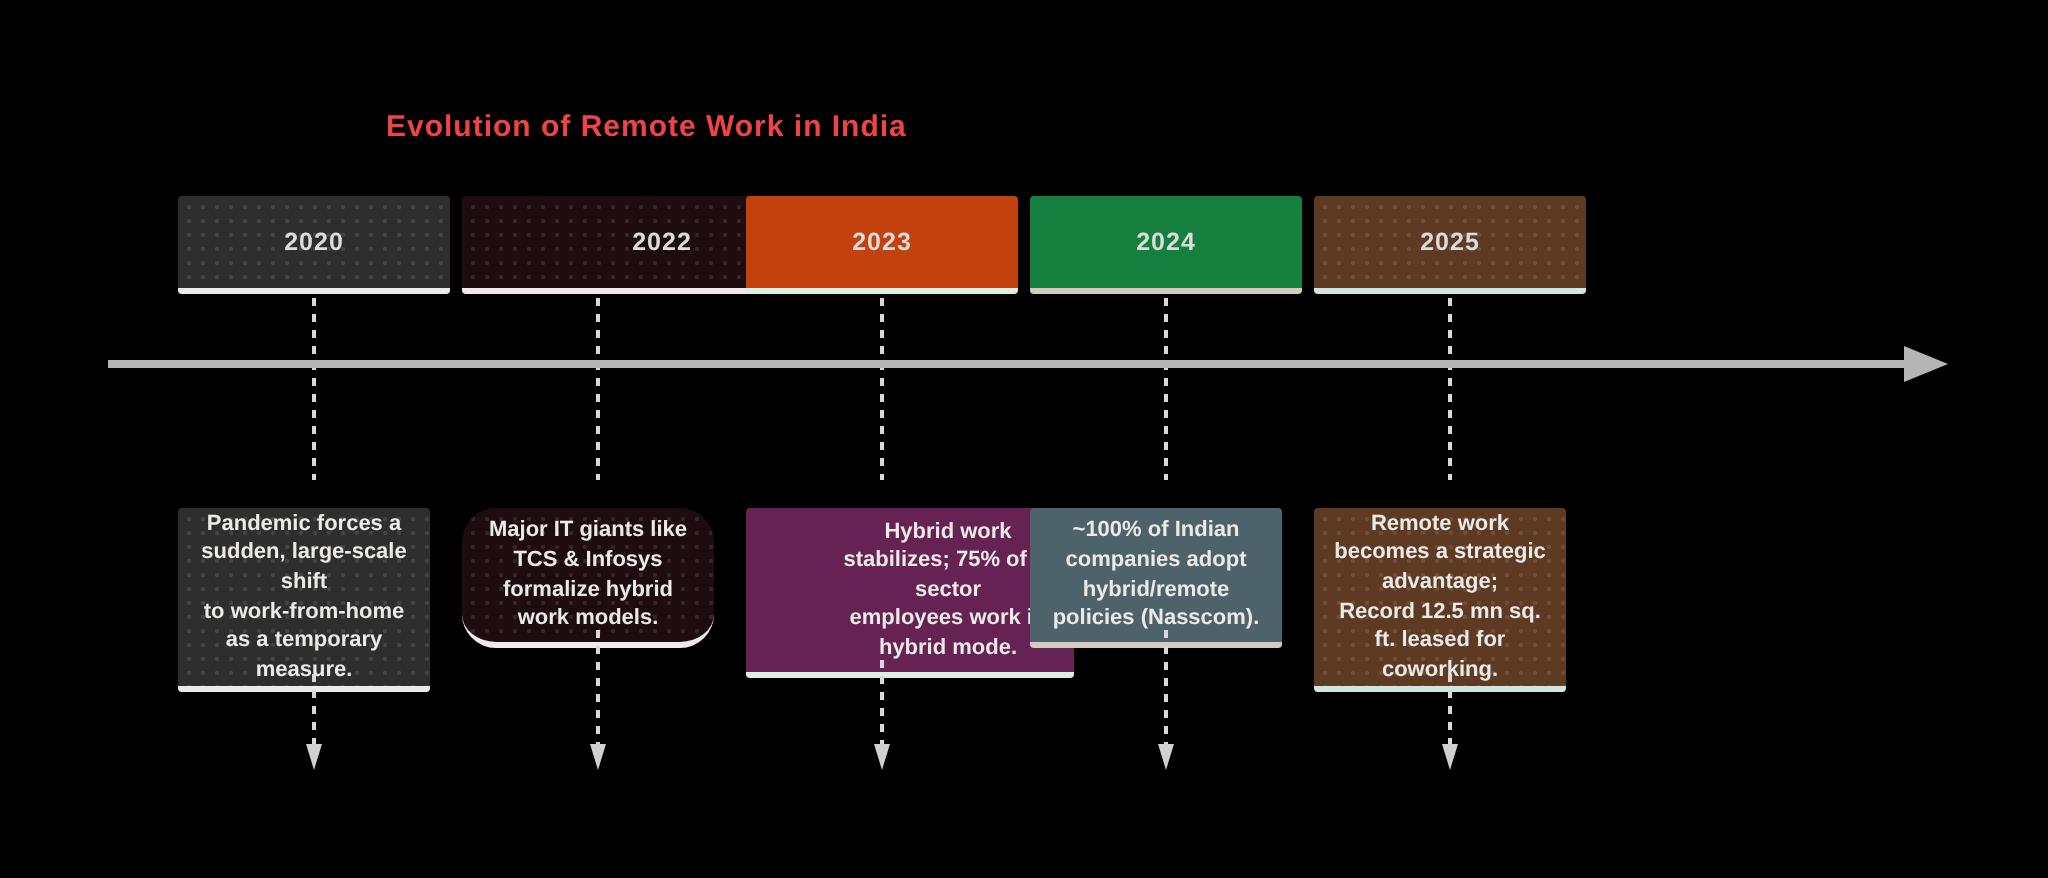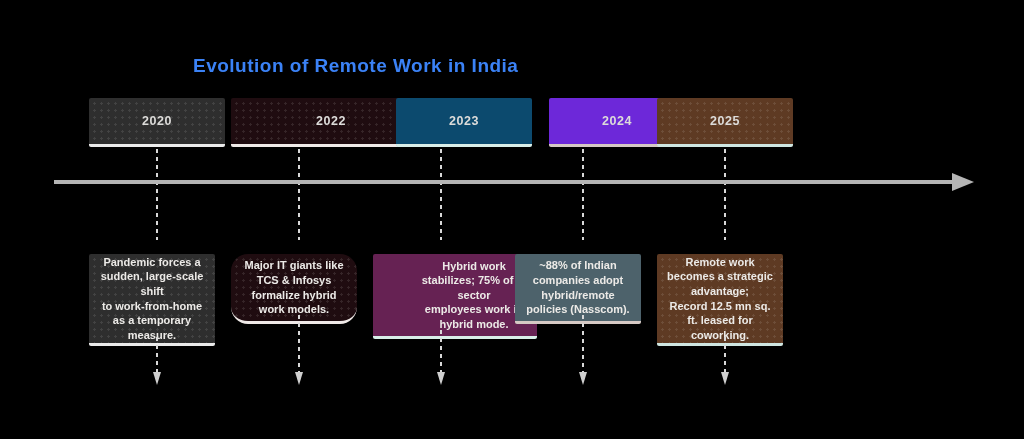--- a/index.html
+++ b/index.html
@@ -1,22 +1,22 @@
 <!DOCTYPE html>
 <html><head>
 <meta charset="utf-8">
 <style>
   html,body{margin:0;padding:0;background:#000;}
   #stage{
     position:relative;width:1024px;height:439px;background:#000;overflow:hidden;
     font-family:"Liberation Sans", sans-serif;
   }
   .title{
-    position:absolute;left:193px;top:55px;font-size:19px;font-weight:bold;
-    letter-spacing:.5px;color:#3b82f6;
+    position:absolute;left:193px;top:55px;font-size:15px;font-weight:bold;
+    letter-spacing:.5px;color:#ef4444;
   }
   
   .c1{left:89px}.c2{left:231px}.c3{left:373px}.c4{left:515px}.c5{left:657px}
   .vdash.c1,.darr.c1{left:156px}.vdash.c2,.darr.c2{left:298px}
   .vdash.c3,.darr.c3{left:440px}.vdash.c4,.darr.c4{left:582px}
   .vdash.c5,.darr.c5{left:724px}
 
   .year-box{
     position:absolute;top:98px;width:136px;height:46px;border-radius:2px;
     border-bottom:3px solid #e9e9e9;display:flex;align-items:center;justify-content:center;
@@ -72,24 +72,24 @@
 <div id="stage">
 
   <div class="title">Evolution of Remote Work in India</div>
 
   <div class="year-box c1 dots" style="background-color: rgb(46, 46, 46); border-bottom-color: rgb(235, 235, 235);">
     <span>2020</span>
   </div>
   <div class="year-box c2 dots" style="background-color: rgb(31, 12, 16); border-bottom-color: rgb(240, 234, 232); padding-left: 32px;">
     <span>2022</span>
   </div>
-  <div class="year-box c3" style="background-color: #0c4a6e; border-bottom-color: rgb(217, 239, 233); margin-left: 23px;">
+  <div class="year-box c3" style="background-color: #c2410c; border-bottom-color: rgb(217, 239, 233);">
     <span>2023</span>
   </div>
-  <div class="year-box c4" style="background-color: #6d28d9; border-bottom-color: rgb(214, 201, 196); margin-left: 34px;">
+  <div class="year-box c4" style="background-color: #15803d; border-bottom-color: rgb(214, 201, 196);">
     <span>2024</span>
   </div>
   <div class="year-box c5 dots" style="background-color: rgb(94, 58, 35); border-bottom-color: rgb(207, 230, 225);">
     <span>2025</span>
   </div>
 
   <div class="vdash top c1"></div>
   <div class="vdash top c2"></div>
   <div class="vdash top c3"></div>
   <div class="vdash top c4"></div>
@@ -113,21 +113,21 @@
 work models.</span>
   </div>
   <div class="desc-box h3 c3" style="background-color: rgb(102, 34, 83); border-bottom-color: rgb(217, 239, 233); padding-left: 38px;">
     <span>Hybrid work
 stabilizes; 75% of IT
 sector
 employees work in
 hybrid mode.</span>
   </div>
   <div class="desc-box h4 c4" style="background-color: rgb(77, 98, 107); border-bottom-color: rgb(214, 201, 196);">
-    <span>~88% of Indian
+    <span>~100% of Indian
 companies adopt
 hybrid/remote
 policies (Nasscom).</span>
   </div>
   <div class="desc-box h5 c5 dots" style="background-color: rgb(94, 58, 35); border-bottom-color: rgb(207, 230, 225); justify-content: flex-end;">
     <span>Remote work
 becomes a strategic
 advantage;
 Record 12.5 mn sq.
 ft. leased for

